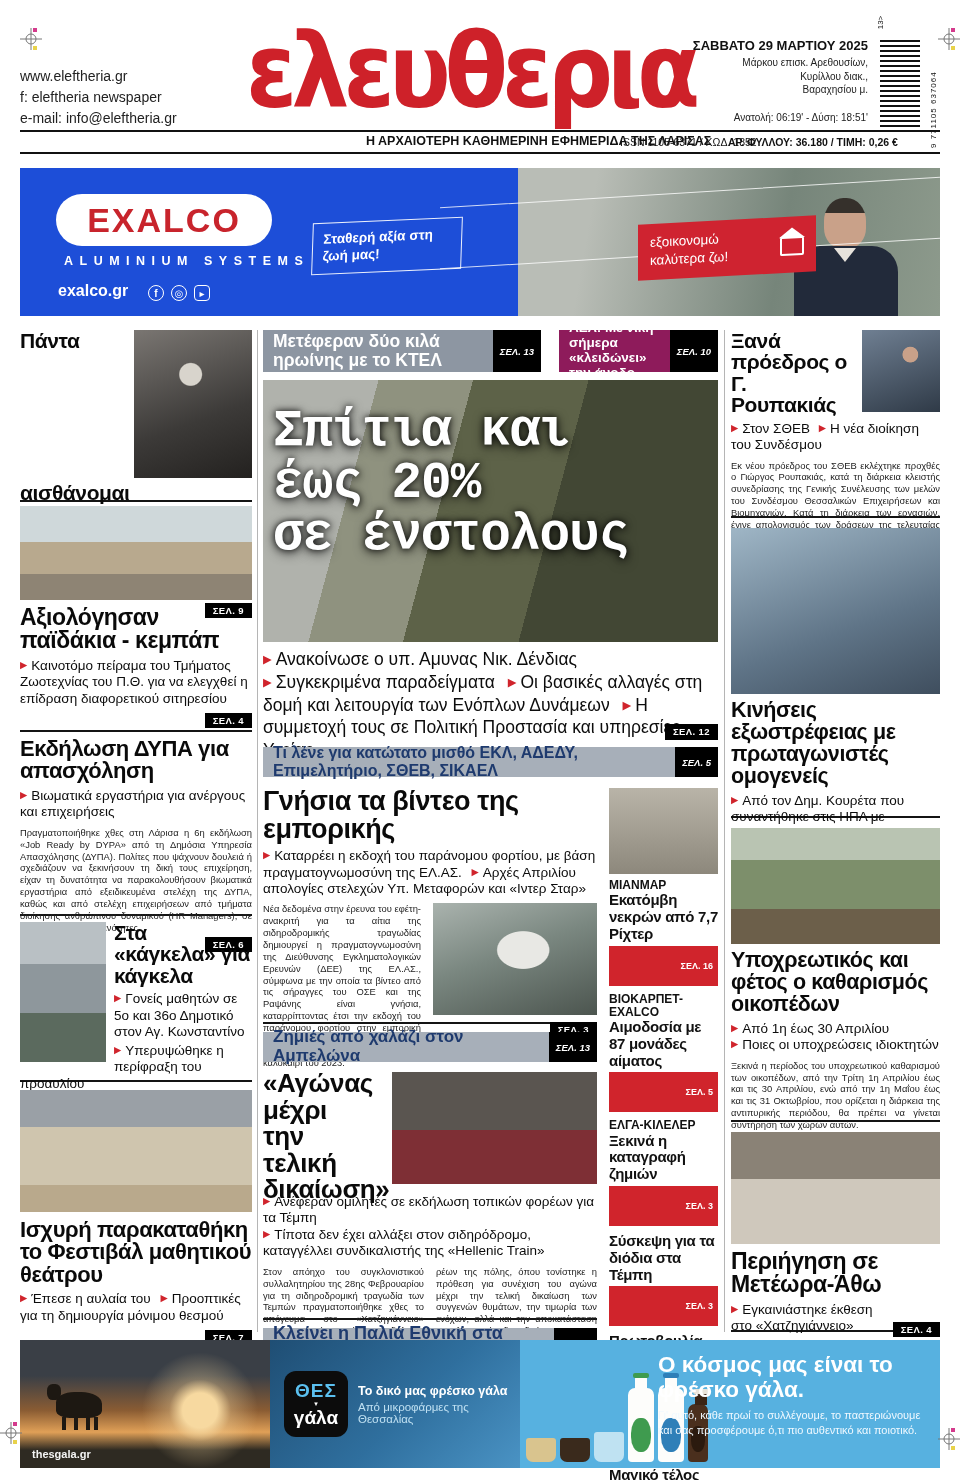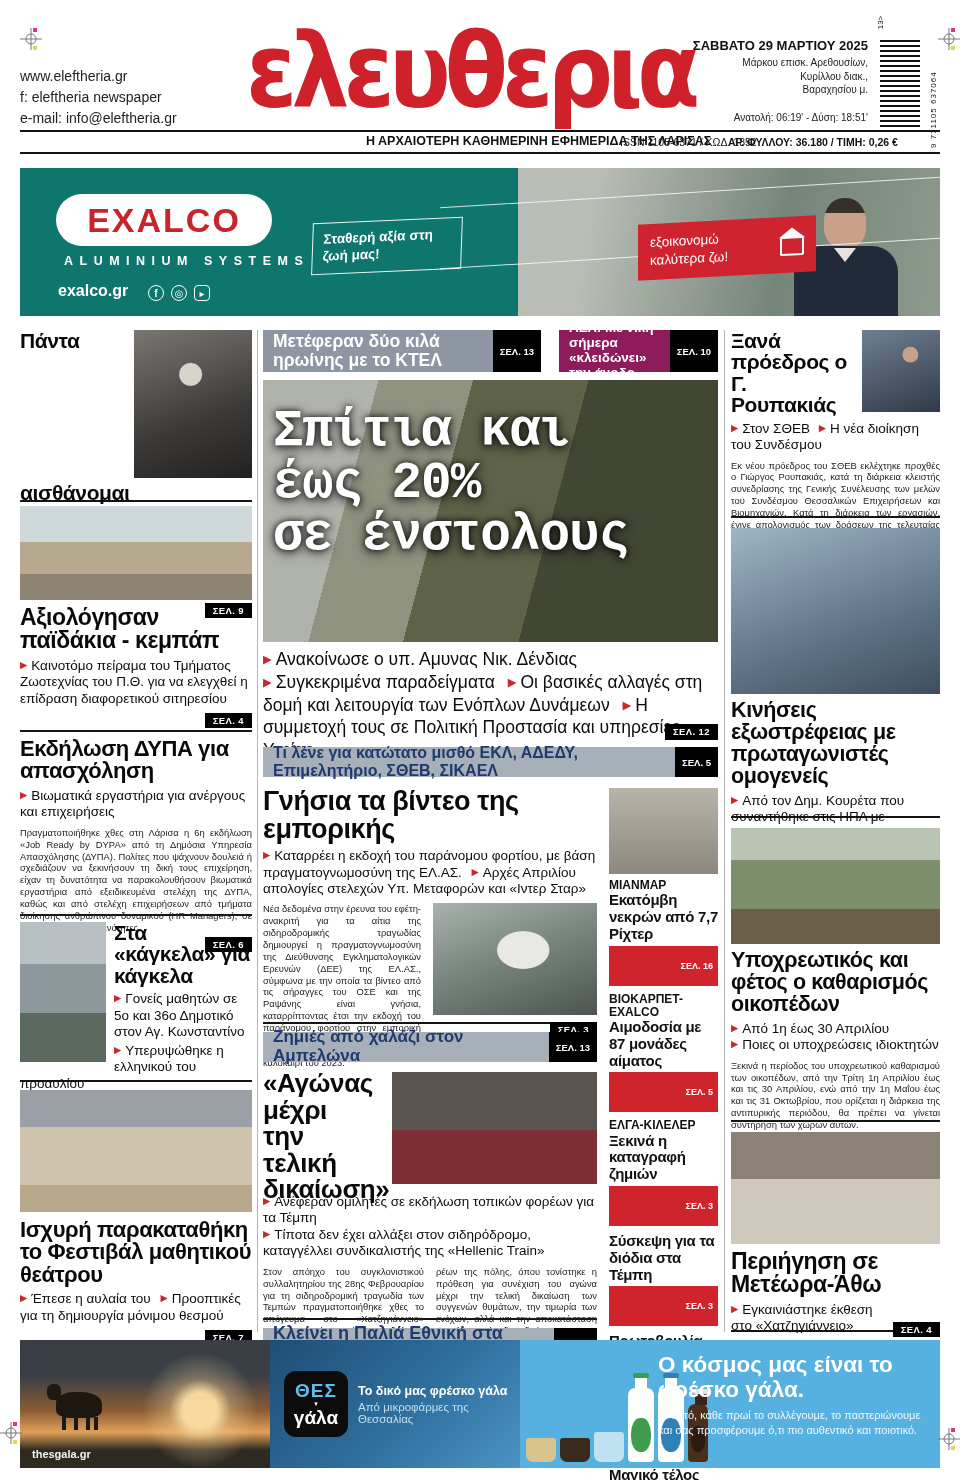--- a/index.html
+++ b/index.html
@@ -39,21 +39,21 @@
   .barcode { position:absolute; left:878px; top:20px; width:60px; height:128px; background:#fff; }
   .barcode .bars { position:absolute; left:2px; top:20px; width:40px; bottom:14px;
     background:repeating-linear-gradient(to bottom,#111 0 2px,#fff 2px 5px); }
   .barcode .num { position:absolute; right:0px; top:18px; bottom:0;
     writing-mode:vertical-rl; transform:rotate(180deg); font-size:8px; letter-spacing:1px; }
   .barcode .top13 { position:absolute; left:-4px; top:-2px; font-size:8px; transform:rotate(-90deg); }
   .reg { width:22px; height:22px; }
   .reg svg { display:block; }
 
   
-  .exalco { left:20px; top:168px; width:920px; height:148px; background:#0f766e; overflow:hidden; }
+  .exalco { left:20px; top:168px; width:920px; height:148px; background:#1d4ed8; overflow:hidden; }
   .ex-pill { position:absolute; left:36px; top:26px; width:216px; height:52px; background:#fff;
     border-radius:28px; display:flex; align-items:center; justify-content:center;
     font-size:34px; font-weight:bold; color:#c8242c; letter-spacing:2px; }
   .ex-sub { position:absolute; left:44px; top:86px; color:#fff; font-size:12.5px;
     font-weight:bold; letter-spacing:6.5px; }
   .ex-slogan { position:absolute; left:292px; top:52px; width:150px; padding:8px 10px;
     border:1.5px solid rgba(255,255,255,.92); transform:skew(-2deg,-2.5deg);
     color:#fff; font-size:13.5px; font-weight:bold; line-height:1.25; }
   .ex-url { position:absolute; left:38px; bottom:16px; color:#fff; font-size:16px; font-weight:bold; }
   .ex-social { position:absolute; left:128px; bottom:15px; display:flex; gap:7px; }
@@ -94,21 +94,21 @@
   .ph-roupakias { background:radial-gradient(circle at 62% 30%,#c9a189 0 10%,transparent 11%),
     linear-gradient(160deg,#6f7f92,#2f3a47); }
   .ph-diaspora { background:linear-gradient(160deg,#9fb6c6,#5f7487 60%,#3f4e5e); }
   .ph-plot { background:linear-gradient(180deg,#b9c4b2 0 28%,#7d8f6b 28% 70%,#6c5f4a 70%); }
   .ph-miniatures { background:linear-gradient(180deg,#8a8276 0 42%,#cfc8bc 42%); }
 
   
   .strip { display:flex; align-items:stretch; }
   .strip .stxt { flex:1; color:#fff; font-weight:bold; padding:4px 10px; line-height:1.1; display:flex; align-items:center; }
   .strip .ssel { background:#000; color:#fff; font-size:9.5px; font-weight:bold;
-    display:flex; align-items:center; justify-content:center; padding:12px 7px; white-space:nowrap; }
+    display:flex; align-items:center; justify-content:center; padding:12px 7px; white-space:nowrap;font-style:italic; }
   .strip-gray { background:#8d96a2; }
   .strip-mag { background:#8e1b5b; }
   .strip-lt { background:#a7afb9; }
   .strip-lt .stxt { color:#1e3a6e; }
 
   
   .mainhead { position:absolute; left:10px; top:26px; color:#fff; font-weight:bold;
     font-size:51px; line-height:1.02; letter-spacing:-1px;
     text-shadow:0 0 6px rgba(0,0,0,.85),0 3px 12px rgba(0,0,0,.7); }
   .mainleads { font-size:17.5px; font-weight:500; line-height:1.3; color:#0c0c0c; position:relative; }
@@ -261,21 +261,21 @@
       <h2 style="font-size:22px">Εκδήλωση ΔΥΠΑ για απασχόληση</h2>
       <p class="lead" style="margin-top:5px"><span class="arr">▶</span><span>Βιωματικά εργαστήρια για ανέργους και επιχειρήσεις</span></p>
       <p class="bodytxt" style="margin-top:6px">Πραγματοποιήθηκε χθες στη Λάρισα η 6η εκδήλωση «Job Ready by DYPA» από τη Δημόσια Υπηρεσία Απασχόλησης (ΔΥΠΑ). Πολίτες που ψάχνουν δουλειά ή σχεδιάζουν να ξεκινήσουν τη δική τους επιχείρηση, είχαν τη δυνατότητα να παρακολουθήσουν βιωματικά εργαστήρια από εξειδικευμένα στελέχη της ΔΥΠΑ, καθώς και από στελέχη επιχειρήσεων από τμήματα διοίκησης ανθρώπινου δυναμικού (HR Managers), σε διάφορες θεματικές ενότητες.</p>
       <div class="selrow" style="margin-top:1px"><span class="sel">ΣΕΛ. 6</span></div>
     </div>
 
     <div class="abs art" style="left:0;top:592px;width:232px;height:160px">
       <div class="photo ph-fence" style="float:left;width:86px;height:140px;margin:0 8px 4px 0"></div>
       <h2 style="font-size:21px">Στα «κάγκελα» για κάγκελα</h2>
       <p class="lead" style="margin-top:5px"><span class="arr">▶</span><span>Γονείς μαθητών σε 5ο και 36ο Δημοτικό στον Αγ. Κωνσταντίνο</span></p>
-      <p class="lead" style="margin-top:2px"><span class="arr">▶</span><span>Υπερυψώθηκε η ελληνικού του προαυλίου</span></p>
+      <p class="lead" style="margin-top:2px"><span class="arr">▶</span><span>Υπερυψώθηκε η περίφραξη του προαυλίου</span></p>
       <div class="selrow"><span class="sel">ΣΕΛ. 7</span></div>
     </div>
 
     <div class="abs noline" style="left:0;top:760px;width:232px;height:242px">
       <div class="photo ph-theatre" style="width:232px;height:122px"></div>
       <h2 style="font-size:22px;margin-top:7px">Ισχυρή παρακαταθήκη το Φεστιβάλ μαθητικού θεάτρου</h2>
       <p class="lead" style="margin-top:5px">
         <span class="arr">▶</span><span>Έπεσε η αυλαία του</span>
         <span class="arr" style="margin-left:6px">▶</span><span>Προοπτικές για τη δημιουργία μόνιμου θεσμού</span>
       </p>

